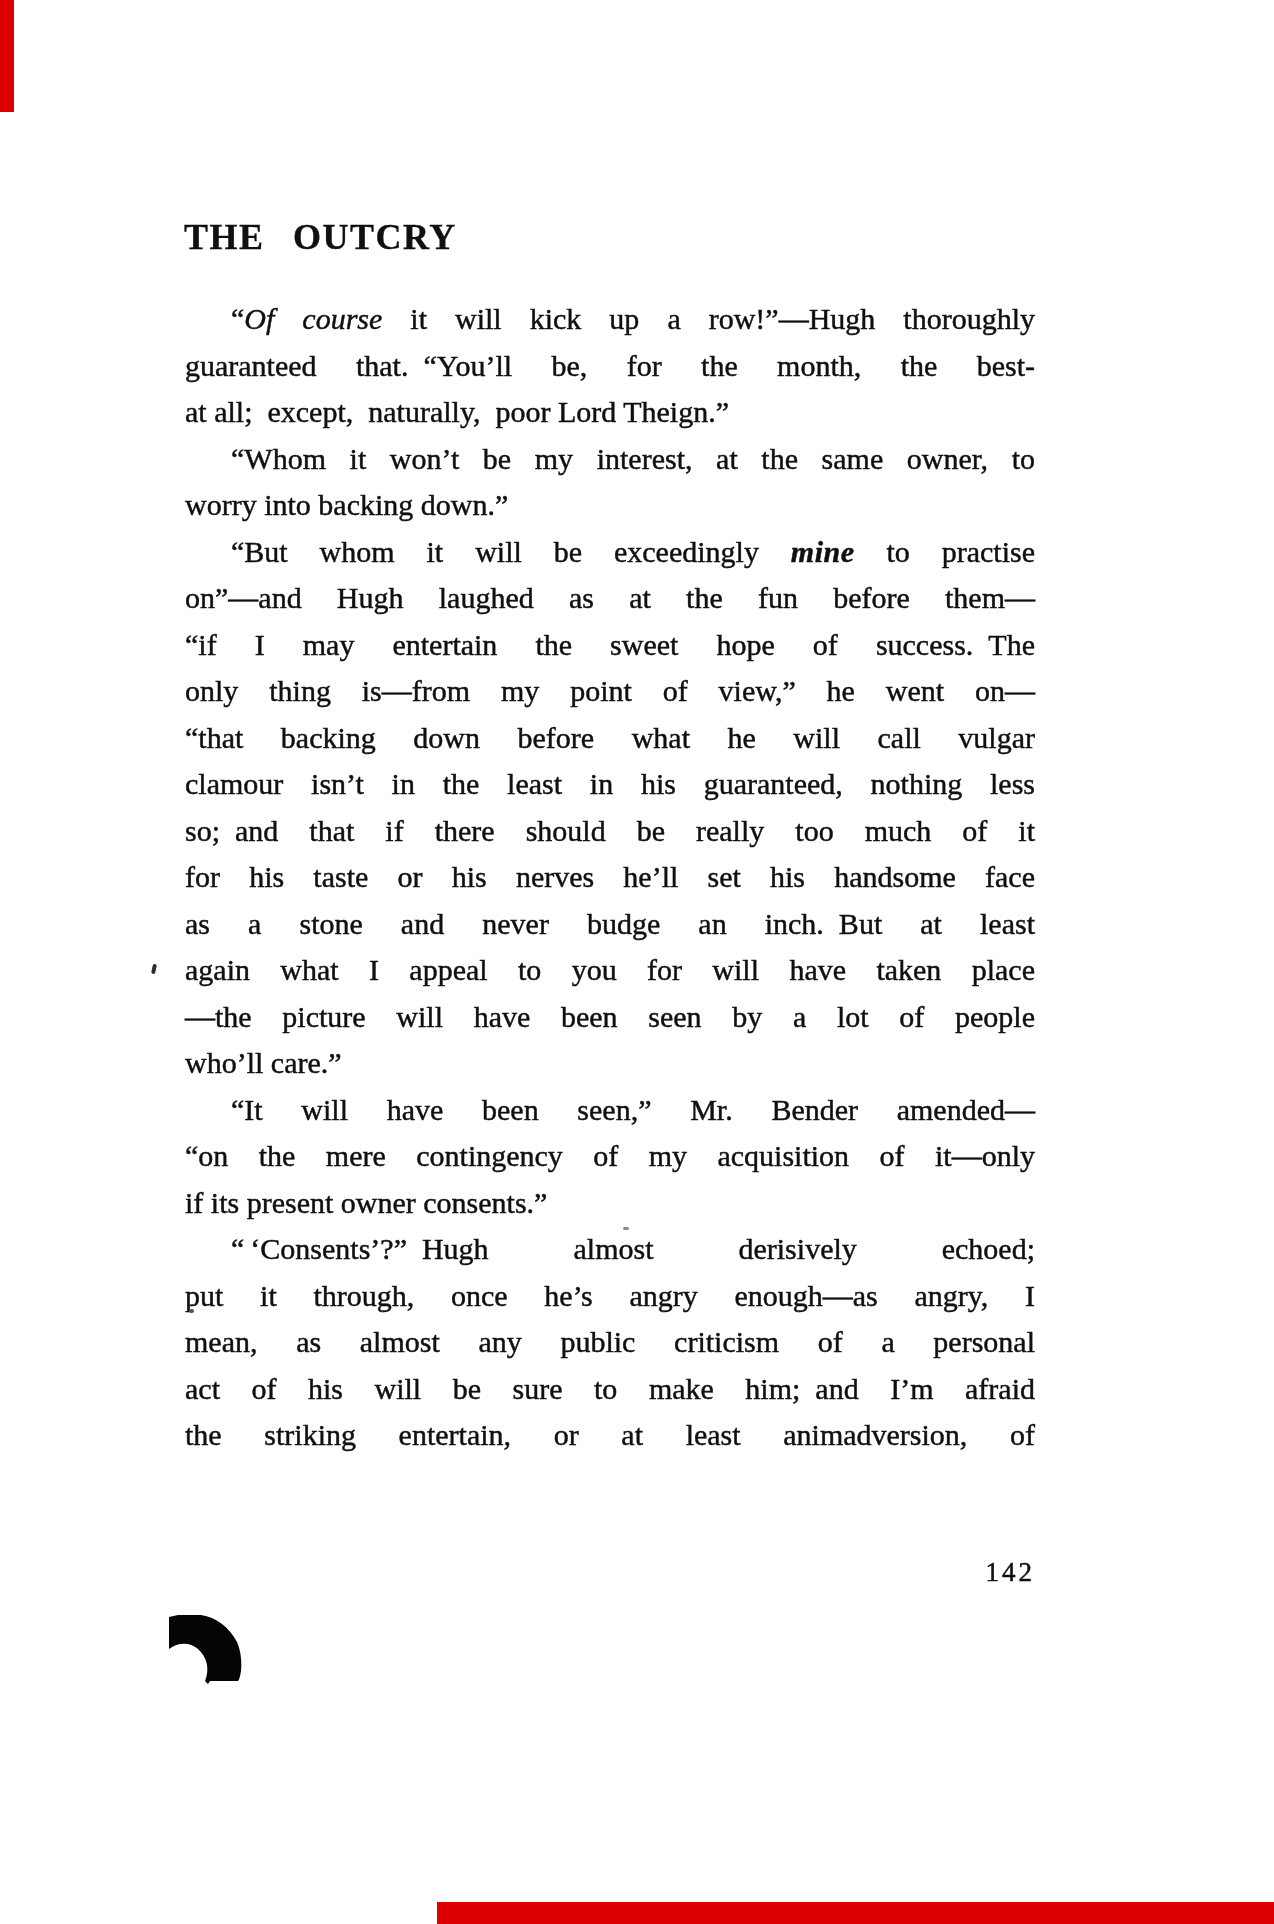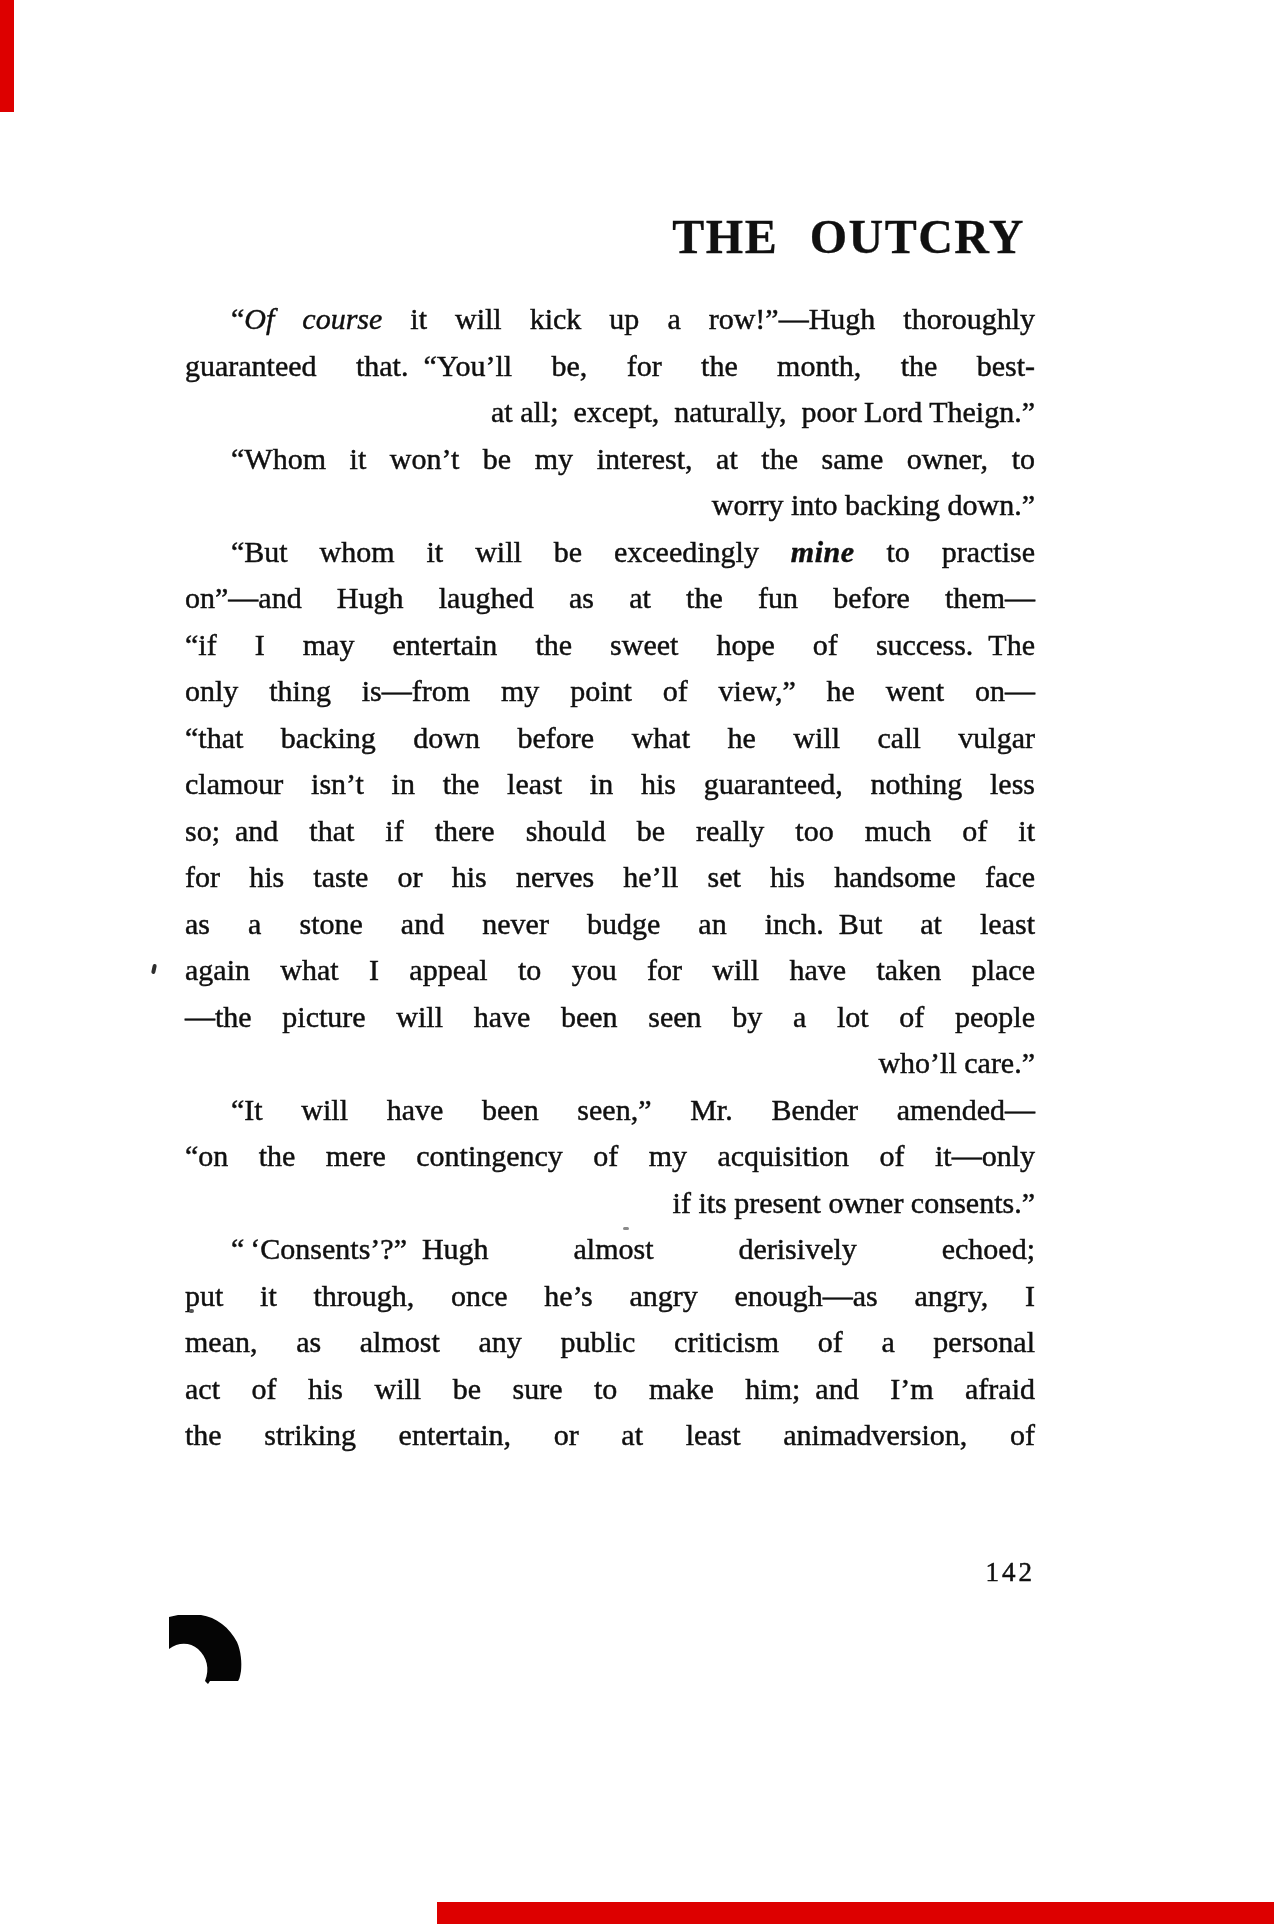--- a/index.html
+++ b/index.html
@@ -7,42 +7,42 @@
     position: relative;
     width: 1274px;
     height: 1924px;
     background: var(--paper, #ffffff);
     color: var(--ink, #101010);
     font-family: "Liberation Serif", "DejaVu Serif", serif;
     overflow: hidden;
   }
   .title {
     position: absolute;
-    left: 175px;
+    left: 184px;
     top: 217px;
     width: 850px;
     margin: 0;
-    text-align: right;
-    font-size: 48px;
+    text-align: left;
+    font-size: 36px;
     line-height: 40px;
     font-weight: bold;
     letter-spacing: 1.5px;
     word-spacing: 18px;
     -webkit-text-stroke: 0.3px;
   }
   .text-block {
     position: absolute;
     left: 185px;
     top: 296px;
     width: 850px;
     font-size: 30px;
     line-height: 46.5px;
     -webkit-text-stroke: 0.45px;
   }
-  .line { text-align: right; }
+  .line { text-align: left; }
   .line.just { text-align: justify; text-align-last: justify; text-justify: inter-word; }
   .line.indent { text-indent: 46px; }
   .seg-italic { font-style: italic; }
   .seg-bold-italic { font-style: italic; font-weight: bold; letter-spacing: 0.5px; }
   .page-number {
     position: absolute;
     left: 185px;
     top: 1557px;
     width: 850px;
     text-align: right;

